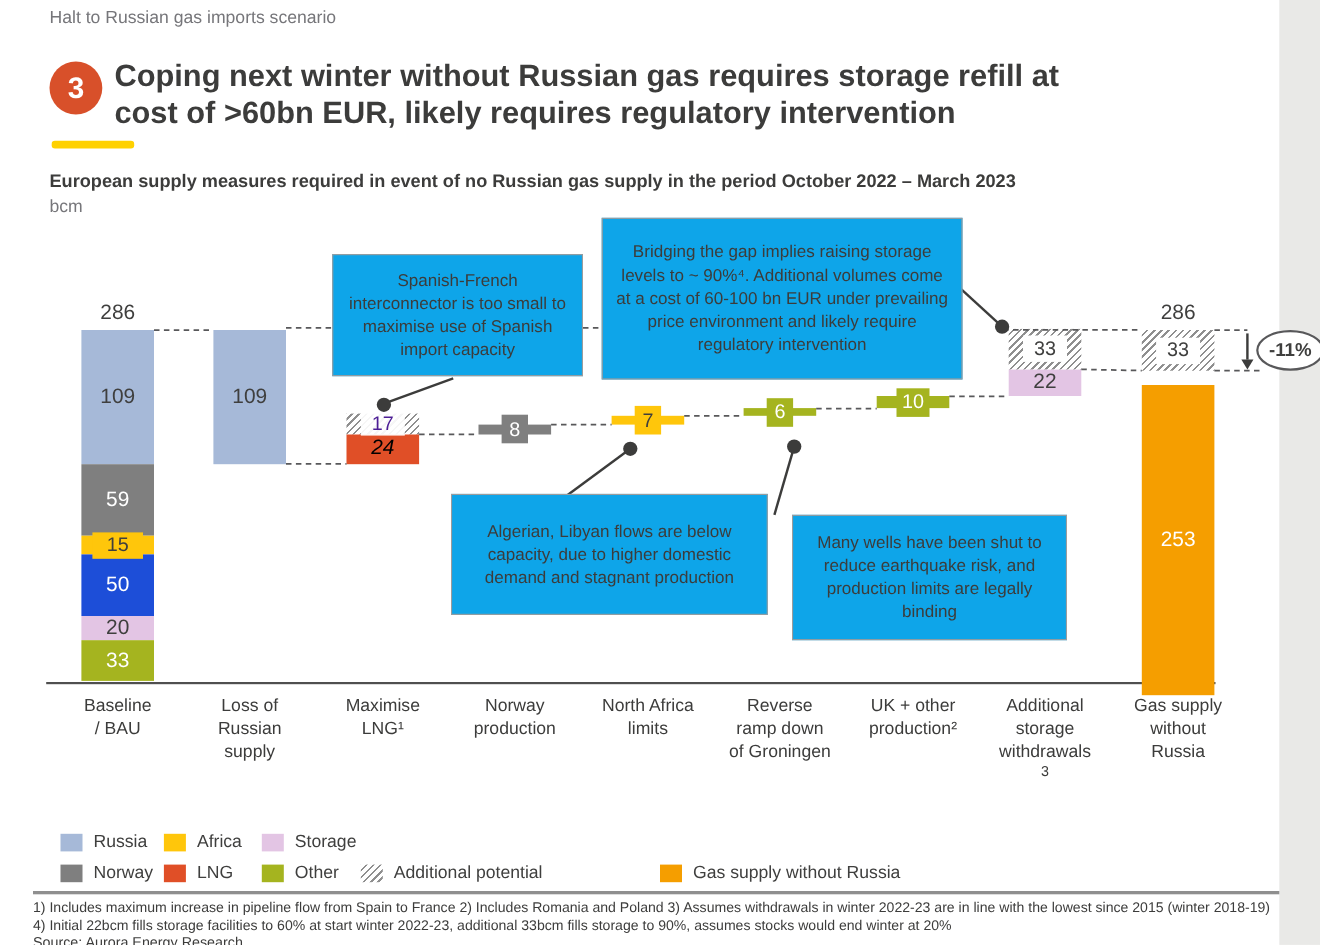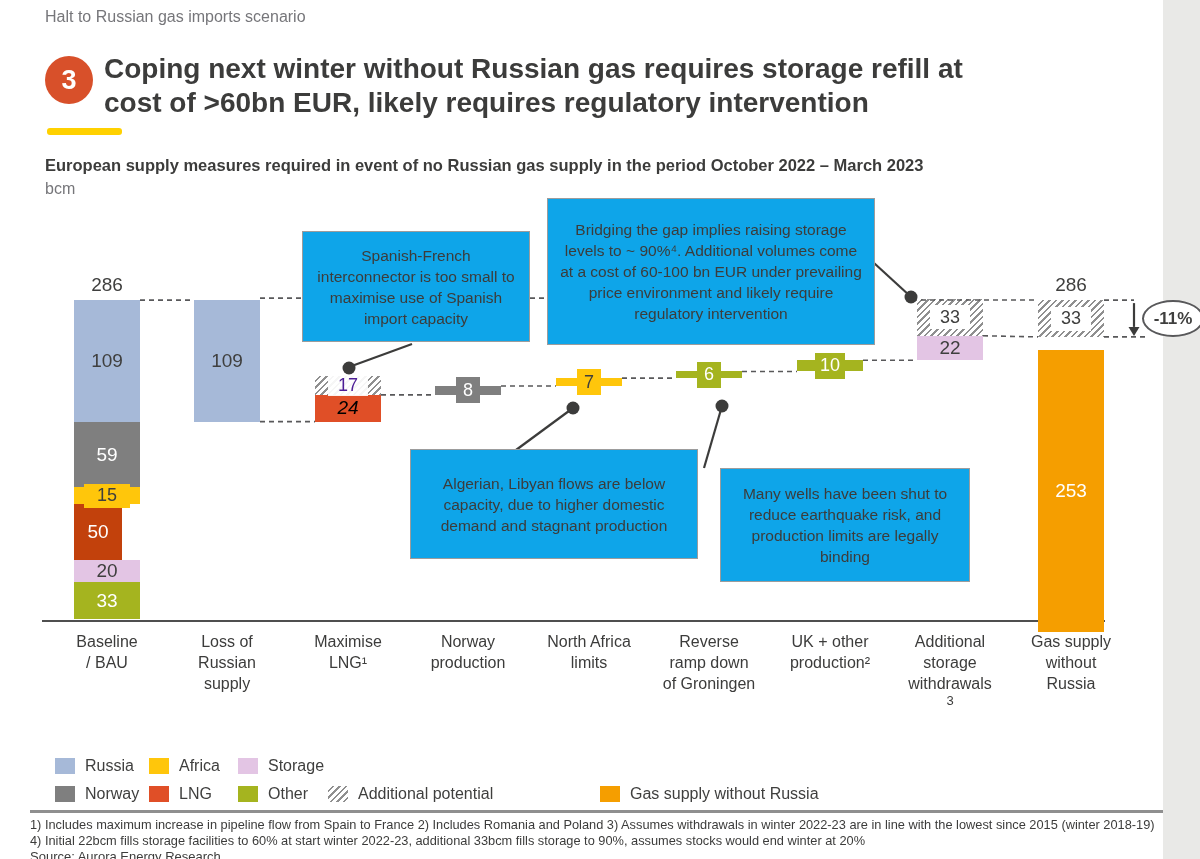--- a/index.html
+++ b/index.html
@@ -50,21 +50,21 @@
   <div class="abs underline"></div>
   <div class="abs subtitle nowrap">European supply measures required in event of no Russian gas supply in the period October 2022 – March 2023</div>
   <div class="abs unit">bcm</div>
 
   <div id="bars-layer">
       <div class="abs  num" style="left: 74px; top: 273.11px; width: 66px; height: 24px; color: rgb(63, 63, 62);">286</div>
       <div class="abs  num" style="left: 74px; top: 300.11px; width: 66px; height: 121.535px; background: rgb(166, 185, 216); color: rgb(63, 63, 62);">109</div>
       <div class="abs  num" style="left: 74px; top: 421.645px; width: 66px; height: 65.785px; background: rgb(127, 127, 127); color: rgb(255, 255, 255);">59</div>
       <div class="abs " style="left: 74px; top: 487.43px; width: 66px; height: 16.725px; background: rgb(255, 198, 11);"></div>
       <div class="abs chip  num" style="left: 84px; top: 483.792px; width: 46px; height: 24px; background: rgb(255, 198, 11); color: rgb(63, 63, 62);">15</div>
-      <div class="abs  num" style="left: 74px; top: 504.155px; width: 48px; height: 55.75px; background: #c2410c; color: rgb(255, 255, 255);">50</div>
+      <div class="abs  num" style="left: 74px; top: 504.155px; width: 66px; height: 55.75px; background: #1d4ed8; color: rgb(255, 255, 255);">50</div>
       <div class="abs  num" style="left: 74px; top: 559.905px; width: 66px; height: 22.3px; background: rgb(227, 197, 228); color: rgb(63, 63, 62);">20</div>
       <div class="abs  num" style="left: 74px; top: 582.205px; width: 66px; height: 36.795px; background: rgb(165, 180, 31); color: rgb(255, 255, 255);">33</div>
       <div class="abs  num" style="left: 194px; top: 300.11px; width: 66px; height: 121.535px; background: rgb(166, 185, 216); color: rgb(63, 63, 62);">109</div>
       <div class="abs hatch" style="left: 315px; top: 375.93px; width: 66px; height: 18.955px;"></div>
       <div class="abs chip  num" style="left: 328px; top: 374.408px; width: 40px; height: 22px; background: rgba(255, 255, 255, 0.92); color: #4c1d95;">17</div>
       <div class="abs  num" style="left: 315px; top: 395px; width: 66px; height: 26.76px; background: rgb(224, 79, 39); color: #000000; font-style: italic;">24</div>
       <div class="abs " style="left: 435px; top: 385.965px; width: 66px; height: 8.92px; background: rgb(127, 127, 127);"></div>
       <div class="abs chip  num" style="left: 456px; top: 377.425px; width: 24px; height: 26px; background: rgb(127, 127, 127); color: rgb(255, 255, 255);">8</div>
       <div class="abs " style="left: 556px; top: 378.16px; width: 66px; height: 7.805px; background: rgb(255, 198, 11);"></div>
       <div class="abs chip  num" style="left: 577px; top: 369.062px; width: 24px; height: 26px; background: rgb(255, 198, 11); color: rgb(63, 63, 62);">7</div>

